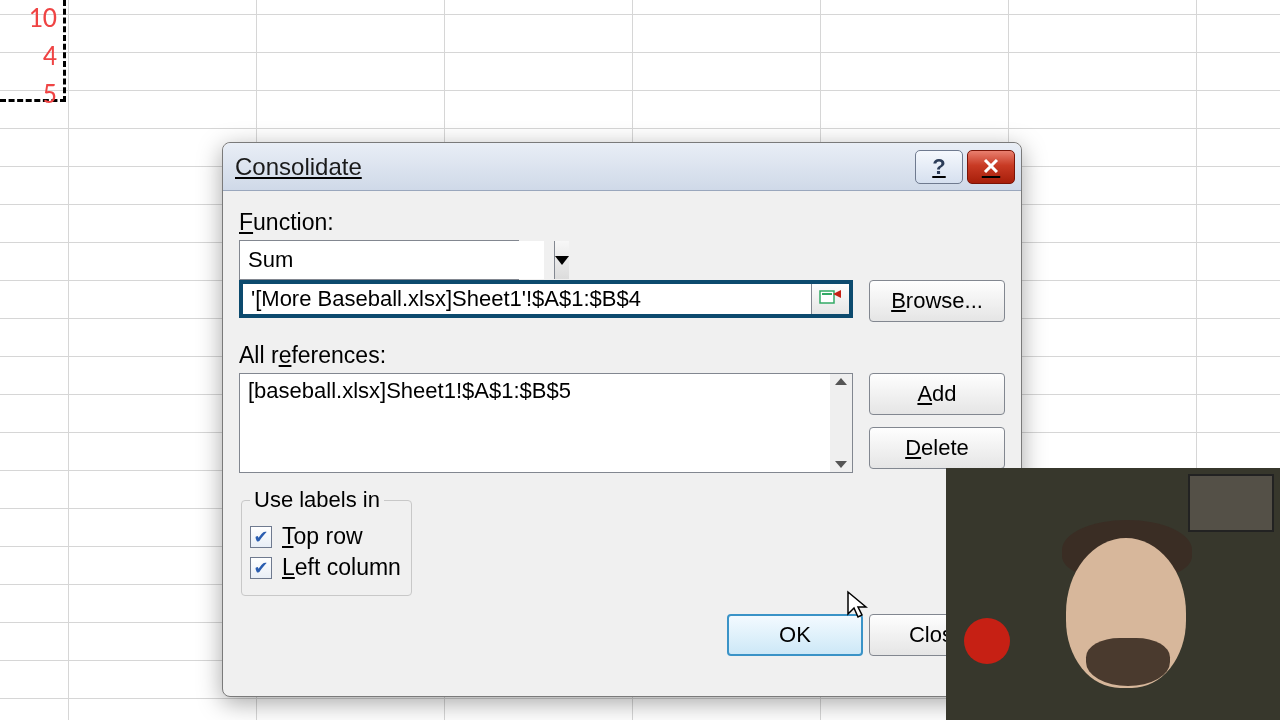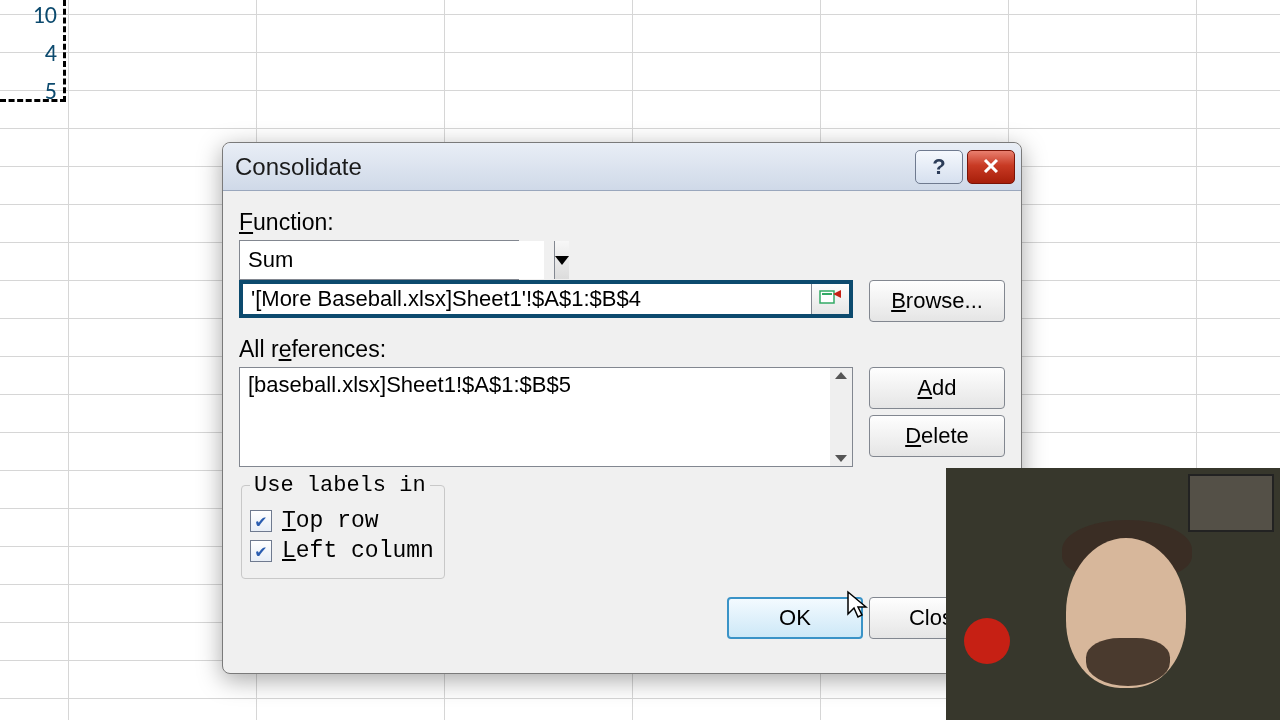--- a/index.html
+++ b/index.html
@@ -25,43 +25,44 @@
   .marquee {
     position: absolute;
     left: 0; top: 0;
     width: 66px; height: 102px;
     border-right: 3px dashed #000;
     border-bottom: 3px dashed #000;
   }
   .cellnum {
     position: absolute;
     right: 6px;
-    font-size: 24px;
+    font-size: 28px;
     font-family: Calibri, sans-serif;
-    color: #0c4a6e;
+    color: #ef4444;
     text-align: right;
   }
   
   .dialog {
     position: absolute;
     left: 222px; top: 142px;
     width: 800px;
     background: #f0f0f0;
     border: 1px solid #7a7a7a;
     border-radius: 8px;
     box-shadow: 0 6px 24px rgba(0,0,0,.35);
   }
   .titlebar {
     height: 48px;
     background: linear-gradient(#e9eef6, #cfd9e8);
     border-bottom: 1px solid #9aa7bd;
     border-radius: 8px 8px 0 0;
     display: flex;
     align-items: center;
     padding: 0 6px 0 12px;
+    text-decoration: underline;
   }
   .titlebar .title {
     font-size: 24px;
     color: #1a1a1a;
     flex: 1;
   }
   .tbtn {
     width: 48px; height: 34px;
     margin-left: 4px;
     border: 1px solid #6f7a8f;
@@ -151,21 +152,21 @@
     width: 136px;
     height: 42px;
     border: 1px solid #828790;
     border-radius: 4px;
     background: linear-gradient(#fefefe,#e5e5e5);
     font-size: 22px;
     display: flex;
     align-items: center;
     justify-content: center;
     cursor: pointer;
-    margin-bottom: 6px;
+    margin-bottom: 12px;
   }
   .listwrap {
     display: flex;
     gap: 16px;
     align-items: flex-start;
   }
   .listbox {
     flex: 1;
     height: 100px;
     border: 1px solid #828790;
@@ -225,21 +226,21 @@
   .bottomrow {
     display: flex;
     gap: 6px;
     justify-content: flex-end;
     margin-top: 18px;
   }
   .btn.primary {
     border: 2px solid #3a93c7;
     background: linear-gradient(#f3faff,#cde8f7);
   }
-  .links-row { display:flex; align-items:center; gap:30px;font-family:Liberation Mono, monospace; }
+  .links-row { display:flex; align-items:center; gap:30px; }
   
   .webcam {
     position: absolute;
     left: 946px; top: 468px;
     width: 334px; height: 252px;
     background: #37372c;
     overflow: hidden;
   }
   .webcam .pic {
     position: absolute;

